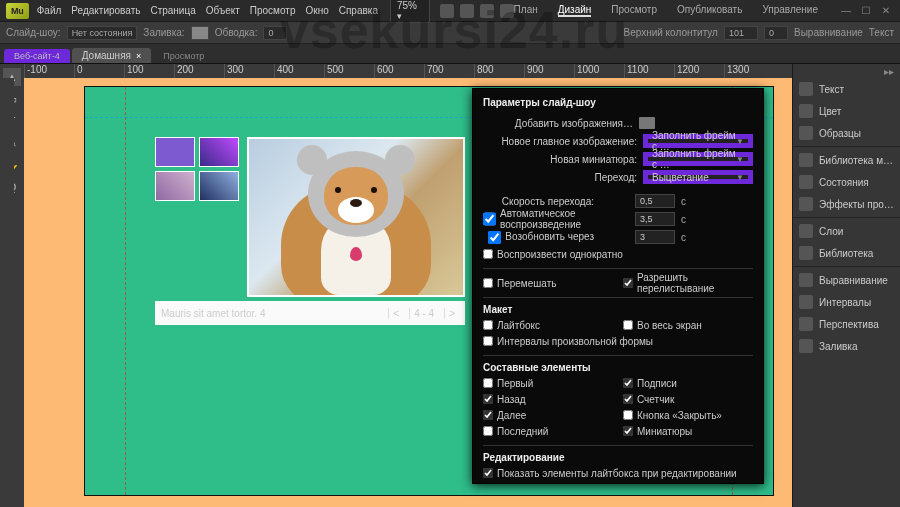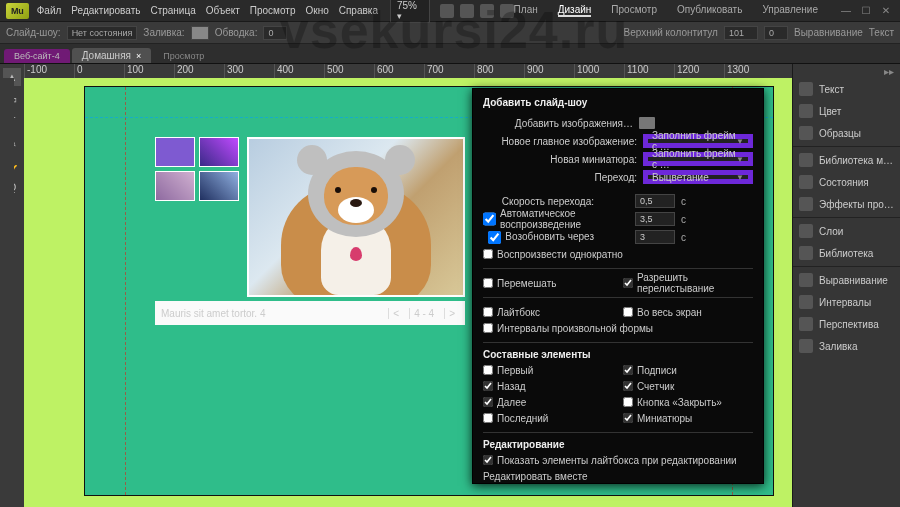--- a/index.html
+++ b/index.html
@@ -17,27 +17,27 @@
 .mode-tabs { display: flex; gap: 20px; margin-right: 20px; }
 .mode-tabs span { color: #aaa; }
 .mode-tabs .active { color: #fff; border-bottom: 2px solid #ddd; }
 .win-controls { display: flex; gap: 4px; }
 .win-controls span { width: 16px; height: 14px; display: flex; align-items: center; justify-content: center; color: #888; }
 
 .optbar { height: 22px; background: #3a3a3a; display: flex; align-items: center; padding: 0 6px; gap: 6px; border-bottom: 1px solid #222; color: #888; font-size: 9px; }
 .optbar .lbl { color: #999; }
 .optbar .fld { background: #2a2a2a; border: 1px solid #444; padding: 0 4px; height: 14px; display: flex; align-items: center; color: #aaa; font-size: 9px; }
 .doctabs { height: 20px; background: #2e2e2e; display: flex; align-items: flex-end; padding: 0 4px; gap: 2px; border-bottom: 1px solid #111; }
-.doctabs .tab { background: #701a75; padding: 2px 10px; border-top-left-radius: 3px; border-top-right-radius: 3px; font-size: 9px; color: #bbb; }
+.doctabs .tab { background: #6d28d9; padding: 2px 10px; border-top-left-radius: 3px; border-top-right-radius: 3px; font-size: 9px; color: #bbb; }
 .doctabs .tab.active { background: #505050; color: #fff; }
 
 .ruler-h { height: 14px; background: #3a3a3a; margin-left: 24px; margin-right: 108px; display: flex; font-size: 7px; color: #888; overflow: hidden; }
 .ruler-h div { width: 50px; border-left: 1px solid #555; padding-left: 2px; }
 
-.workarea { position: absolute; top: 78px; left: 24px; right: 108px; bottom: 0; background: #bef264; }
+.workarea { position: absolute; top: 78px; left: 24px; right: 108px; bottom: 0; background: #fdba74; }
 .ruler-v { position: absolute; top: 78px; left: 0; width: 14px; bottom: 0; background: #3a3a3a; }
 
 .toolbar-left { position: absolute; top: 64px; left: 0; width: 24px; bottom: 0; background: #3a3a3a; display: flex; flex-direction: column; align-items: center; padding-top: 4px; gap: 4px; }
 .toolbar-left .tool { width: 18px; height: 18px; display: flex; align-items: center; justify-content: center; color: #bbb; font-size: 11px; }
 .toolbar-left .tool.active { background: #555; }
 
 .panels-right { position: absolute; top: 64px; right: 0; width: 108px; bottom: 0; background: #363636; border-left: 1px solid #1a1a1a; display: flex; flex-direction: column; }
 .panel-item { height: 22px; display: flex; align-items: center; gap: 6px; padding: 0 6px; color: #bbb; font-size: 9px; }
 .panel-item .picon { width: 14px; height: 14px; background: #555; border-radius: 2px; }
 .panel-sep { height: 1px; background: #222; margin: 2px 0; }
@@ -262,21 +262,21 @@
       <div class="picon"></div>
       <span>Перспектива</span>
     </div>
   <div class="panel-item">
       <div class="picon"></div>
       <span>Заливка</span>
     </div>
 </div>
 
 <div class="flyout">
-  <h4>Добавить слайд-шоу</h4>
+  <h4>Параметры слайд-шоу</h4>
   <div class="fly-row">
       <span class="rlabel">Добавить изображения…</span>
       <div class="folder-ic"></div>
       <div style="width:92px"></div>
     </div>
   <div class="fly-row">
       <span class="rlabel">Новое главное изображение:</span>
       <div class="rctrl">
         <span>Заполнить фрейм с …</span>
         <span class="caret">▼</span>
@@ -330,20 +330,21 @@
     <div class="chkrow">
         <input type="checkbox" style="">
         <span>Перемешать</span>
       </div>
     <div class="chkrow">
         <input type="checkbox" checked="" style="">
         <span>Разрешить перелистывание</span>
       </div>
   </div>
   <div class="fly-sep"></div>
+  <div class="fly-sub">Макет</div>
   <div class="fly-grid">
     <div class="chkrow">
         <input type="checkbox" style="">
         <span>Лайтбокс</span>
       </div>
     <div class="chkrow">
         <input type="checkbox" style="">
         <span>Во весь экран</span>
       </div>
   </div>

